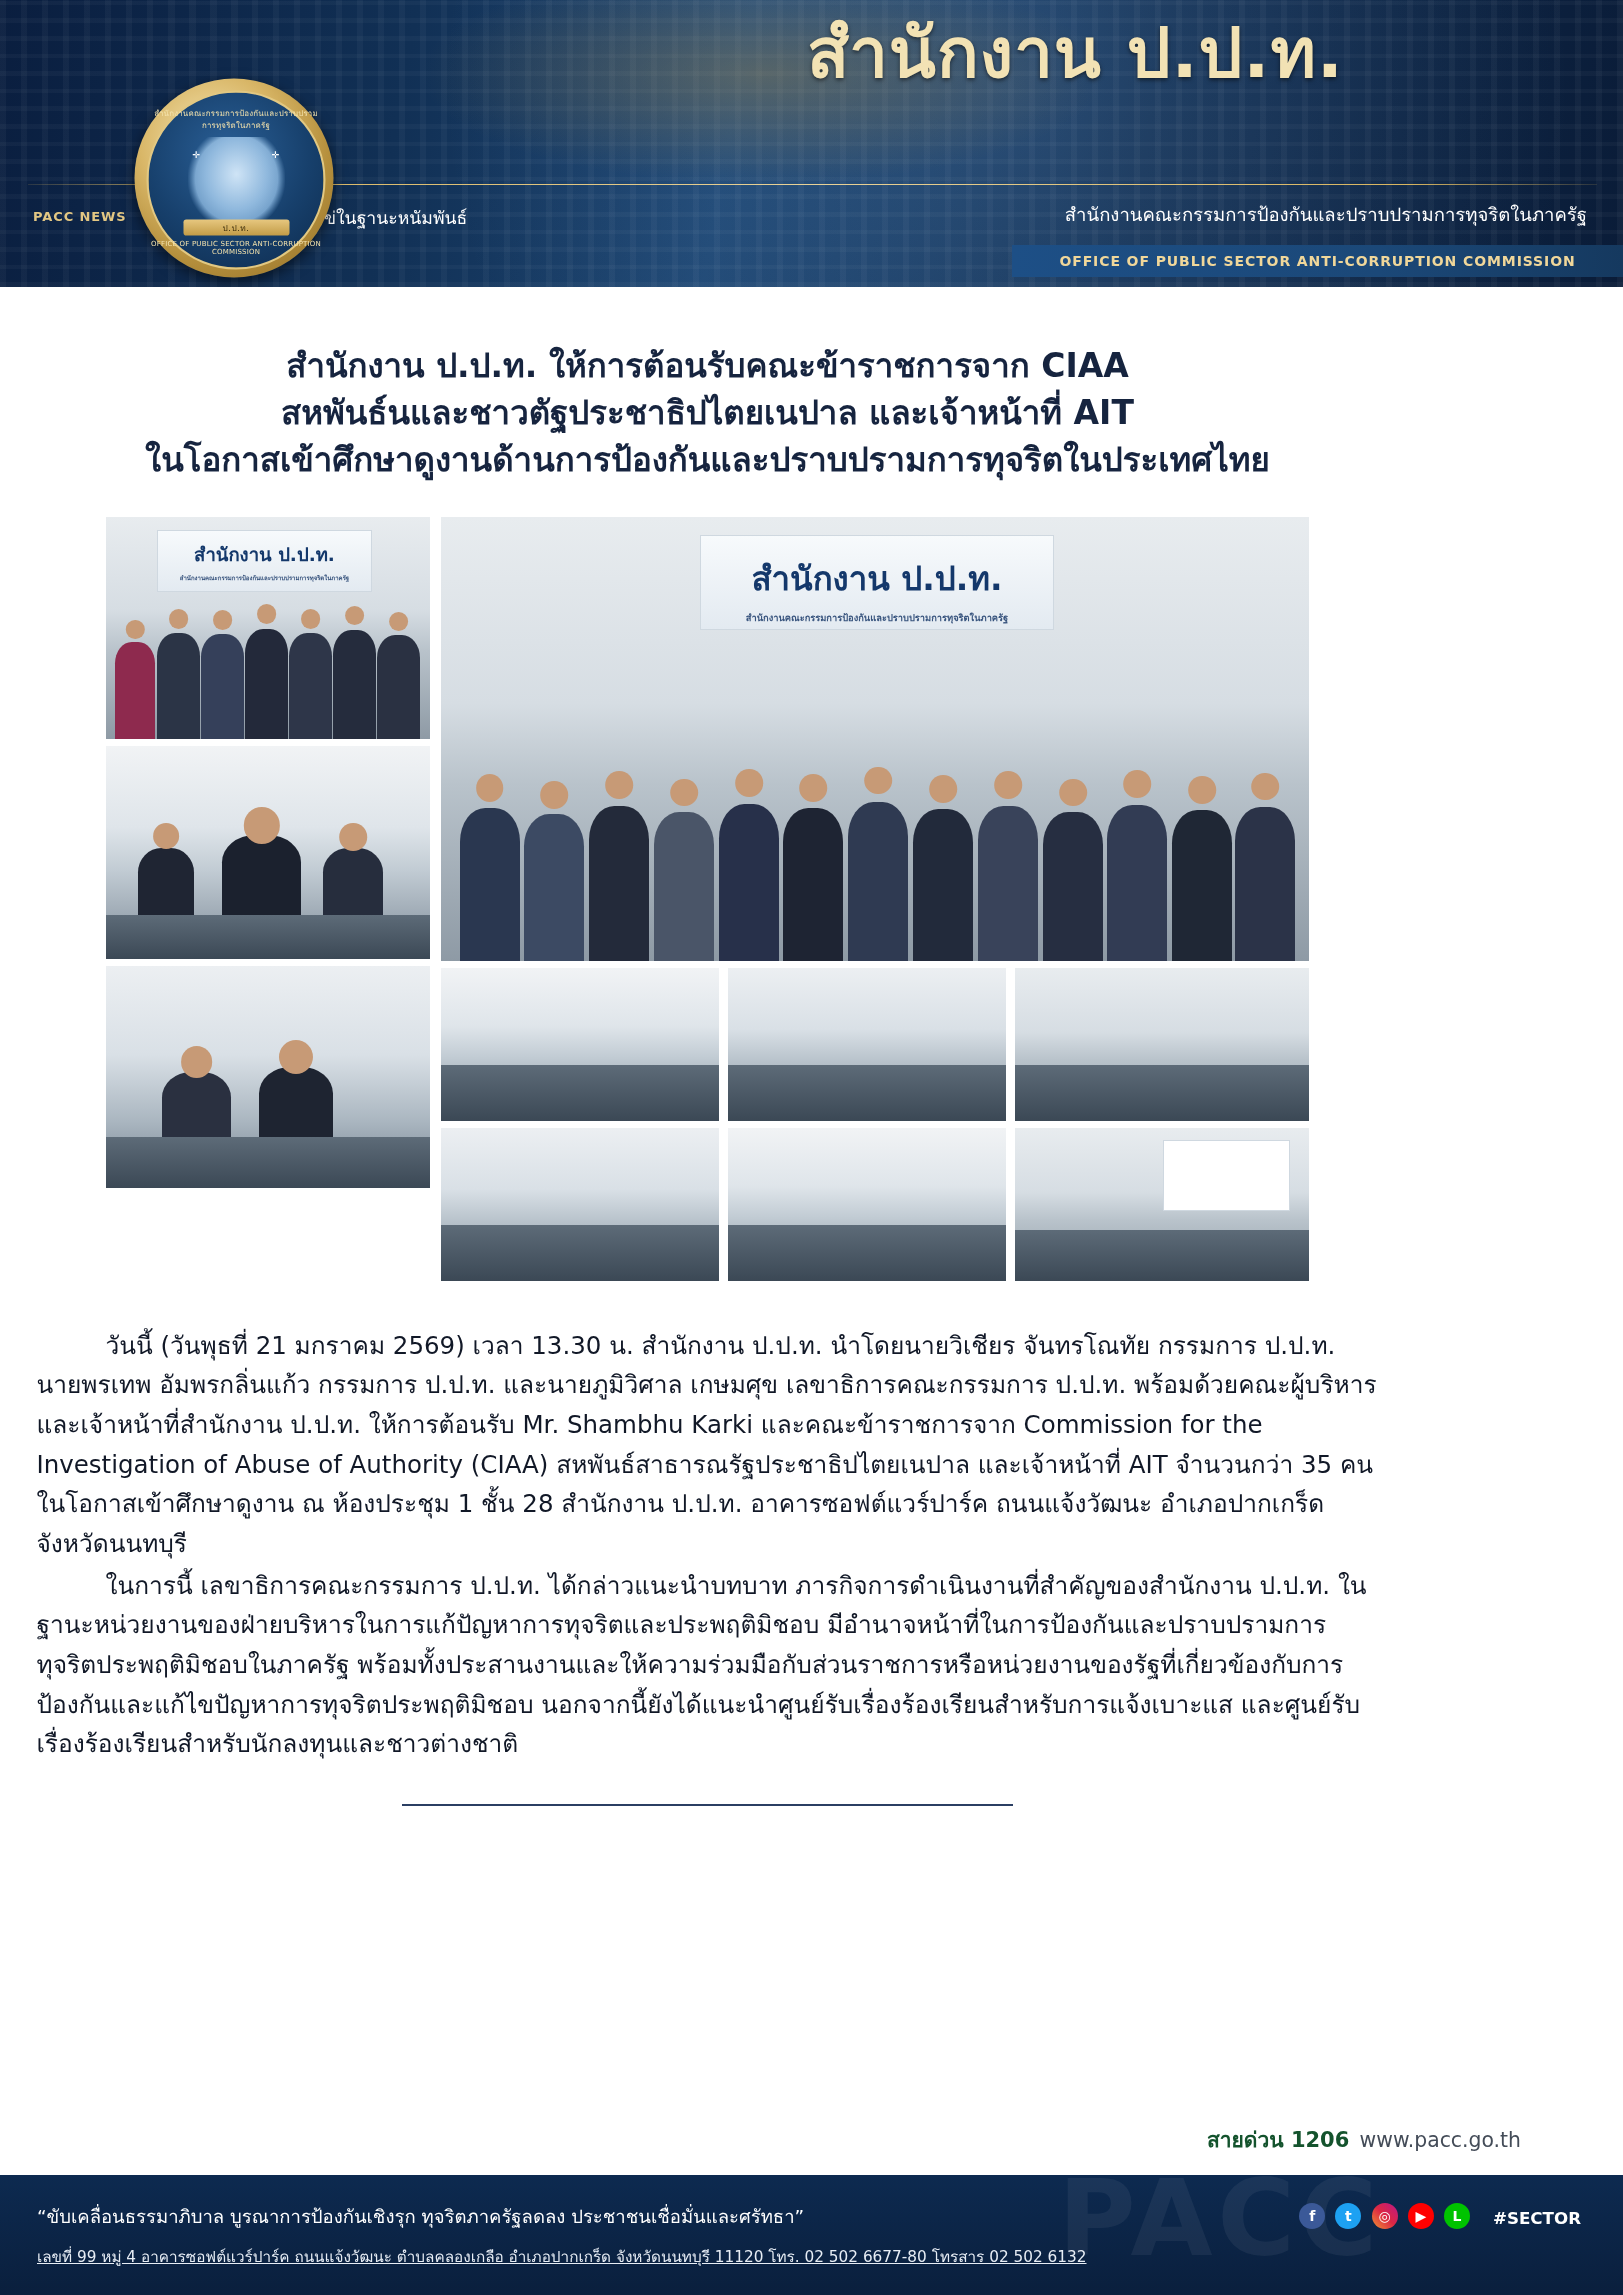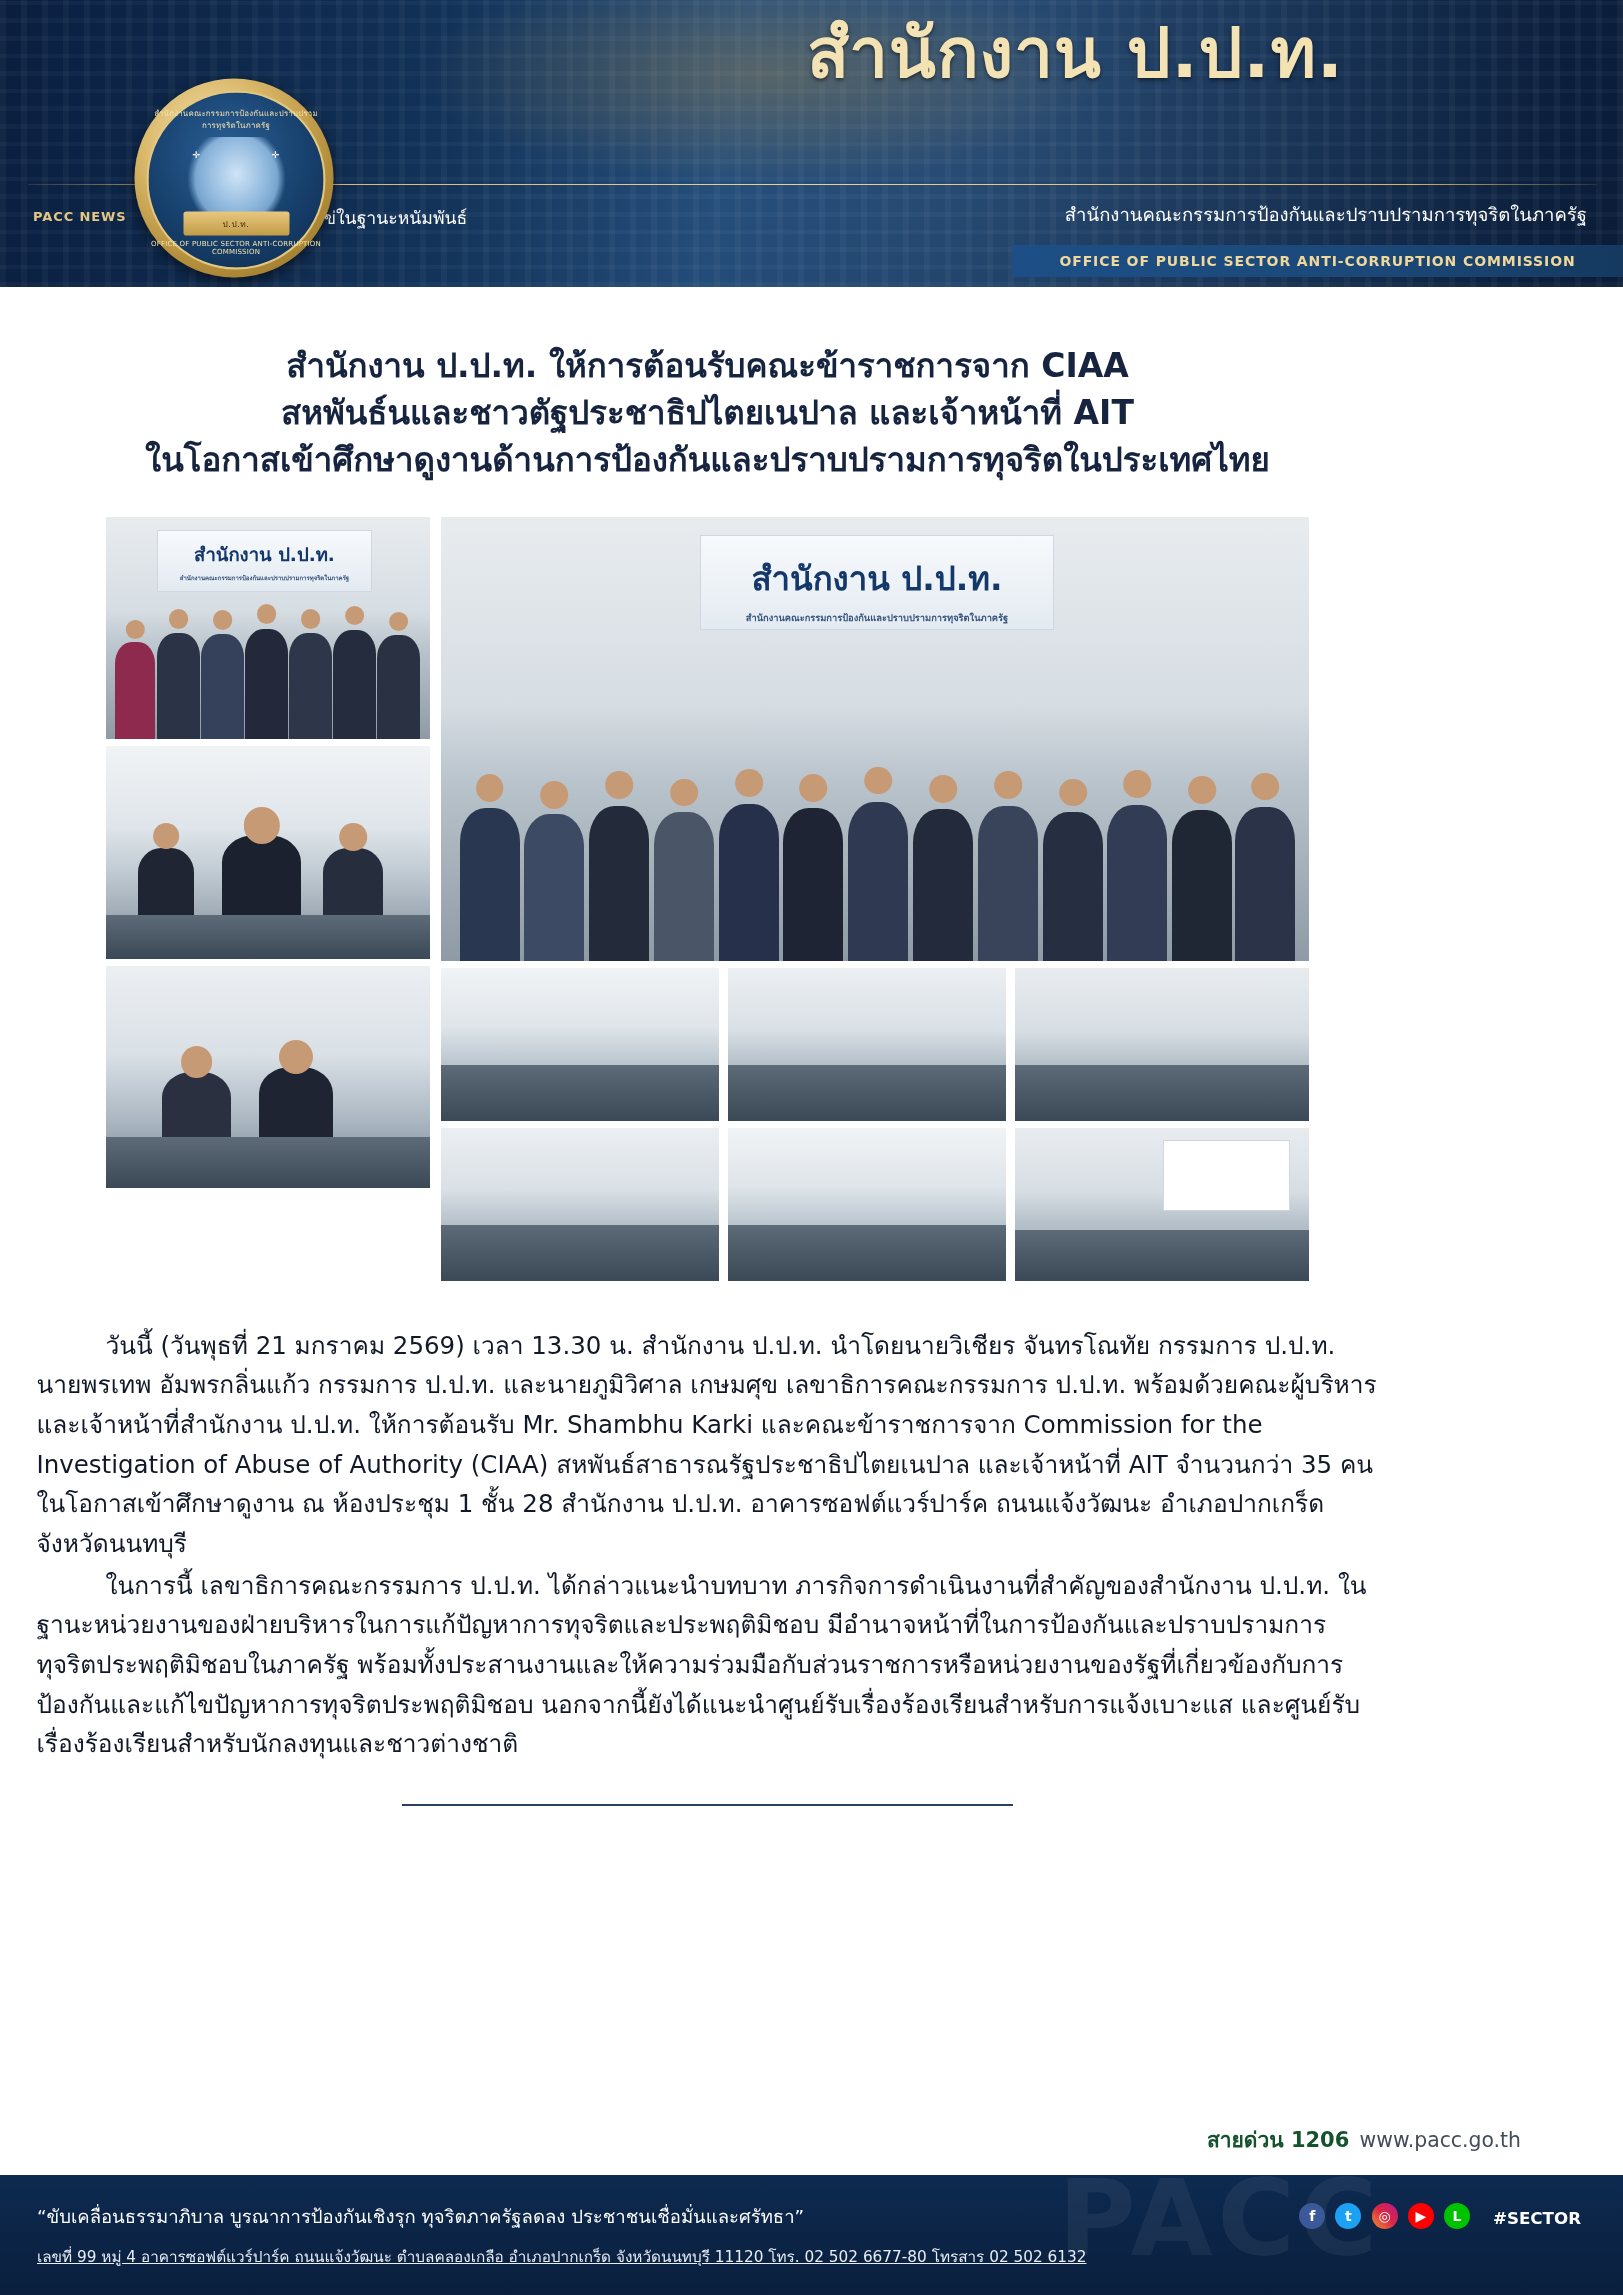--- a/index.html
+++ b/index.html
@@ -141,21 +141,21 @@
     background: radial-gradient(ellipse at 50% 40%, #cfe4f6 0%, #8fb8dd 45%, #5d8dbb 80%);
     -webkit-mask-image: radial-gradient(ellipse at 50% 45%, #000 60%, transparent 72%);
             mask-image: radial-gradient(ellipse at 50% 45%, #000 60%, transparent 72%);
   }
   .emblem-band {
     position: absolute;
     left: 50%;
     bottom: 32px;
     transform: translateX(-50%);
     width: 106px;
-    height: 24px;
+    height: 16px;
     border-radius: 2.8px;
     background: linear-gradient(180deg, #e7c77f 0%, #c29c47 100%);
     color: #3a2a08;
     font-size: 8.3px;
     display: flex;
     align-items: center;
     justify-content: center;
     letter-spacing: 0.5px;
   }
   .emblem-cross {

